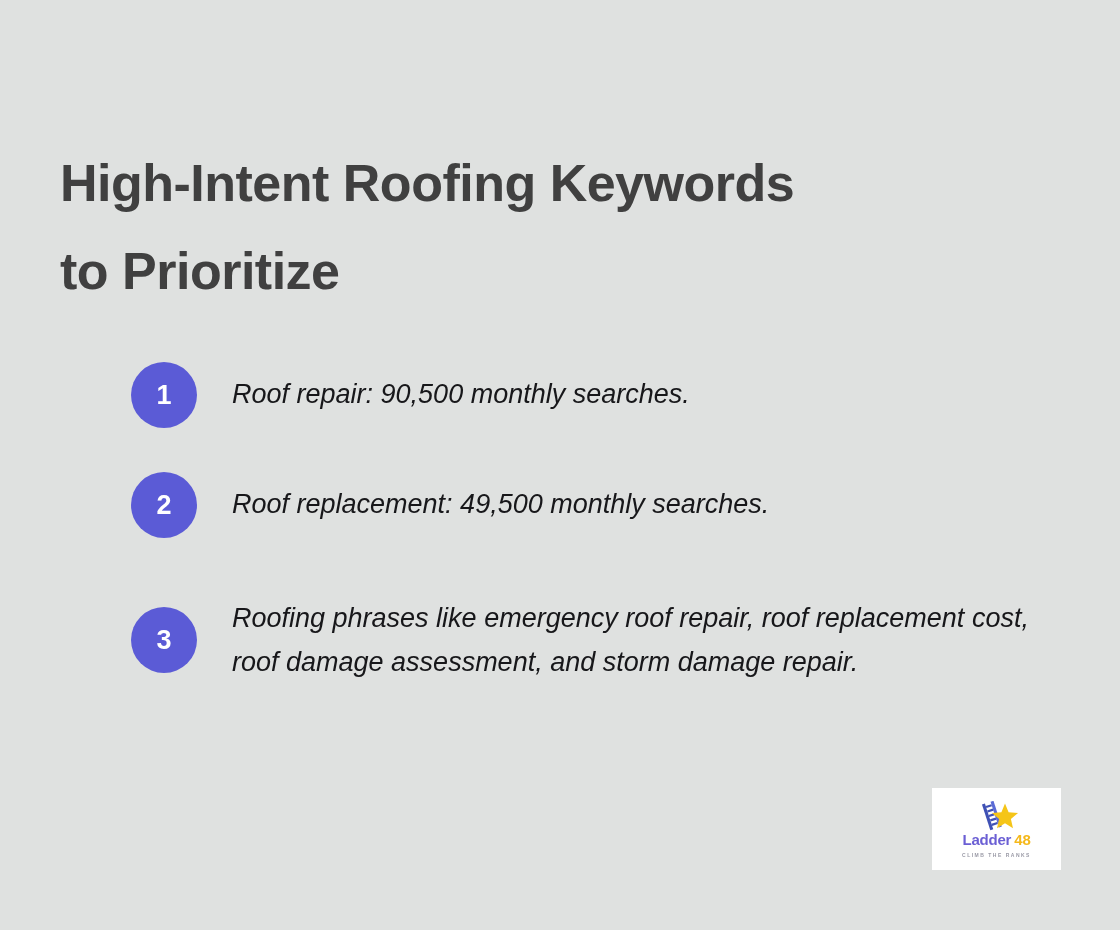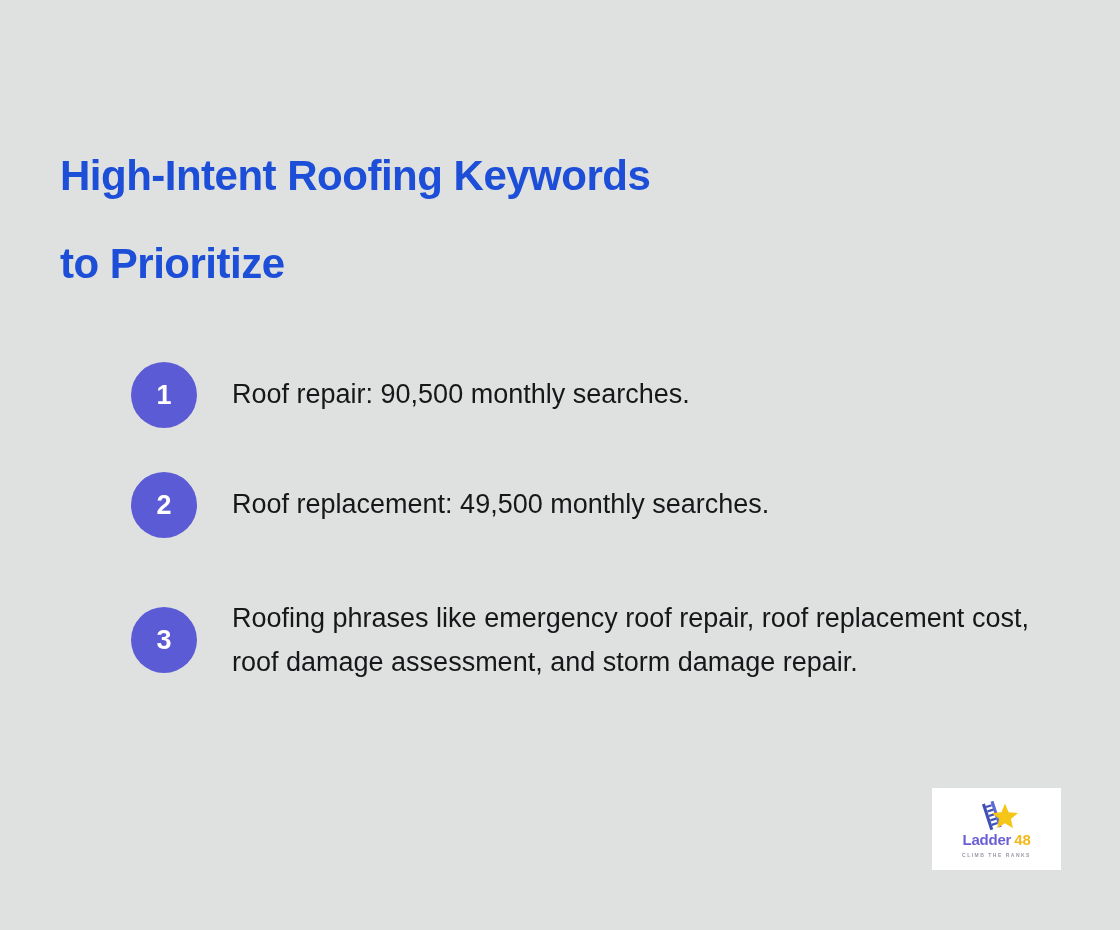--- a/index.html
+++ b/index.html
@@ -20,25 +20,25 @@
     inset: 0;
     background: #dfe1e0;
   }
 
   
   .title {
     position: absolute;
     left: 60px;
     top: 104px;
     width: 980px;
-    font-size: 42px;
+    font-size: 52px;
     line-height: 88px;
     font-weight: 700;
     letter-spacing: -0.5px;
-    color: #1d4ed8;
+    color: #404040;
     white-space: pre-line;
   }
 
   
   .list {
     position: absolute;
     left: 131px;
     top: 362px;
     width: 940px;
   }
@@ -68,20 +68,21 @@
   }
 
   .item-text {
     margin-left: 35px;
     font-size: 27px;
     line-height: 44px;
     color: #17171a;
     font-weight: 400;
     padding-top: 10px;
     max-width: 830px;
+    font-style: italic;
   }
 
   
   .list-item.item-1 .badge,
   .list-item.item-2 .badge { align-self: center; }
   .list-item.item-3 .badge { align-self: center; }
   .list-item.item-3 .item-text { padding-top: 0; }
   .list-item.item-3 { align-items: center; }
 
   

